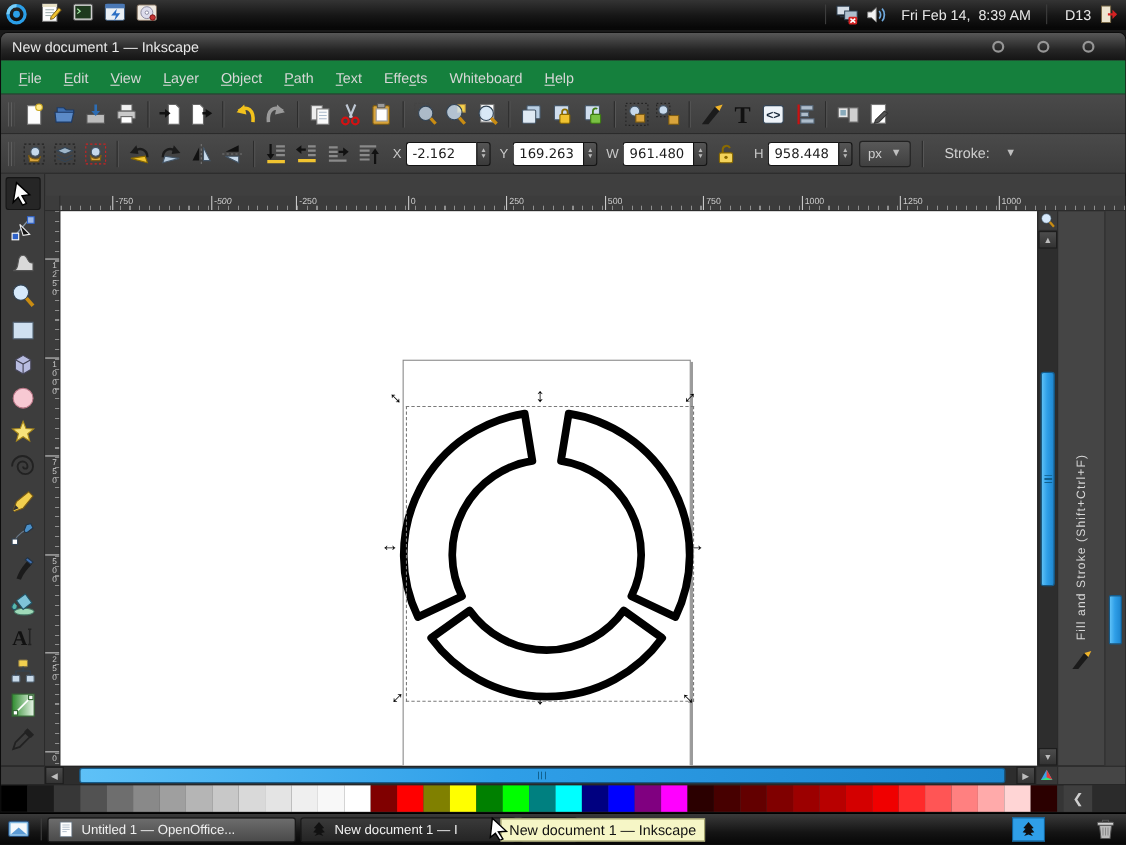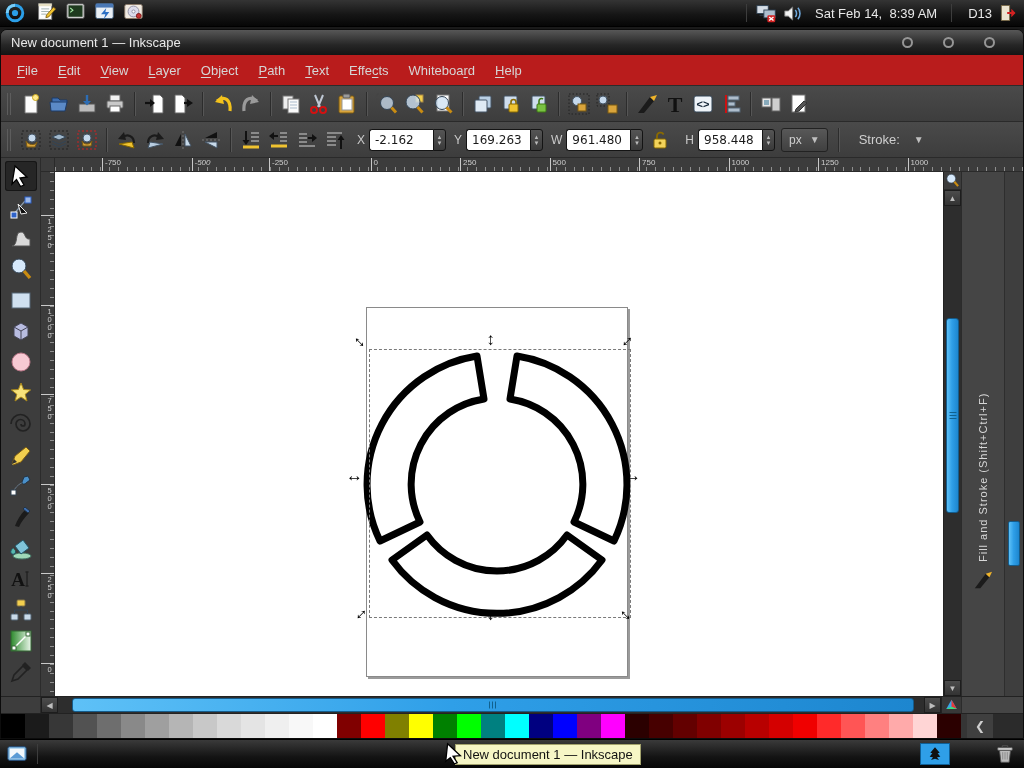--- a/index.html
+++ b/index.html
@@ -39,21 +39,21 @@
     height:25px; flex:none; display:flex; align-items:center;
     background:linear-gradient(#575757,#262626 60%,#141414);
     border-radius:6px 6px 0 0; color:#e8e8e8; font-size:13px;
   }
   #window-title { padding-left:10px; }
   #win-controls { margin-left:auto; display:flex; align-items:center; padding-right:28px; }
   .win-circle { width:11px; height:11px; border:2px solid #969696; border-radius:50%; margin-left:30px; background:transparent; }
 
   #menubar {
     height:31px; flex:none; display:flex; align-items:center;
-    background:#b91c1c; border-bottom:1px solid #2c2c2c; padding-left:6px;
+    background:#15803d; border-bottom:1px solid #2c2c2c; padding-left:6px;
   }
   .menu-item { padding:5px 10px; color:#d6d6d6; font-size:13px; cursor:default; }
   .menu-item u { text-underline-offset:2px; }
 
   .toolbar {
     height:36px; flex:none; display:flex; align-items:center;
     background:linear-gradient(#4a4a4a,#3d3d3d);
     border-bottom:1px solid #2a2a2a; padding:0 4px;
   }
   .grip { width:6px; height:22px; margin:0 4px 0 2px;
@@ -81,21 +81,21 @@
 
   
   #main { flex:1 1 auto; display:flex; min-height:0; }
   #toolbox { width:40px; flex:none; background:#3d3d3d; border-right:1px solid #2b2b2b; padding-top:3px; }
   .tool { width:32px; height:30px; margin:0 auto 1px auto; border-radius:3px;
     display:flex; align-items:center; justify-content:center; }
   .tool .icon { width:24px; height:24px; }
   .tool.active { background:#262626; box-shadow:inset 0 0 0 1px #161616; }
 
   #center-col { flex:1 1 auto; display:flex; flex-direction:column; min-width:0; }
-  #ruler-row { height:14px; flex:none; display:flex; }
+  #ruler-row { height:14px; flex:none; display:flex;margin-top:20px; }
   #ruler-corner { width:14px; flex:none; background:#3c3c3c; border-right:1px solid #2a2a2a; border-bottom:1px solid #2a2a2a; }
   #ruler-top { position:relative; flex:1; background:#3c3c3c; border-bottom:1px solid #2a2a2a; overflow:hidden;
     background-image:repeating-linear-gradient(90deg,#8f8f8f 0 1px,transparent 1px 8.95px);
     background-size:100% 4px; background-position:0 100%; background-repeat:no-repeat; }
   .rt-label { position:absolute; top:0; height:100%; border-left:1px solid #c9c9c9;
     color:#cdcdcd; font-size:8px; padding-left:2px; line-height:10px; }
   #canvas-row { flex:1; display:flex; min-height:0; }
   #ruler-left { position:relative; width:14px; flex:none; background:#3c3c3c; border-right:1px solid #2a2a2a; overflow:hidden;
     background-image:repeating-linear-gradient(180deg,#8f8f8f 0 1px,transparent 1px 8.95px);
     background-size:4px 100%; background-position:100% 0; background-repeat:no-repeat; }
@@ -232,21 +232,21 @@
             <rect x="13" y="14" width="9" height="8" rx="1.5" fill="#d42222"></rect>
             <path d="M15 16l5 4M20 16l-5 4" stroke="#fff" stroke-width="1.6"></path>
           </svg>
         </span>
       <span class="icon status-icon">
           <svg viewBox="0 0 24 24">
             <path d="M2 9v6h4l5 4.5V4.5L6 9z" fill="#f2f2f2" stroke="#777"></path>
             <path d="M14 8c2 2 2 6 0 8M17 5.5c3.2 3.2 3.2 9.8 0 13" fill="none" stroke="#6fa8dc" stroke-width="1.8"></path>
           </svg>
         </span>
-      <span id="clock">Sat Feb 14,  8:39 AM</span>
+      <span id="clock">Fri Feb 14,  8:39 AM</span>
       <span class="panel-div"></span>
       <span id="user-label">D13</span>
       <span class="icon" id="logout-btn">
           <svg viewBox="0 0 24 24">
             <rect x="4" y="3" width="10" height="18" fill="#ece4d0" stroke="#776644"></rect>
             <path d="M11 12h9" stroke="#d42222" stroke-width="2.4"></path>
             <path d="M16 7l5 5-5 5z" fill="#d42222"></path>
           </svg>
         </span>
     </span>
@@ -953,20 +953,42 @@
 
   <div id="taskbar">
     <span class="icon" id="show-desktop">
         <svg viewBox="0 0 24 24">
           <rect x="2" y="4" width="20" height="15" rx="2" fill="#7db6e0" stroke="#234a77"></rect>
           <path d="M4 6h16v11H4z" fill="#f4f8fb"></path>
           <path d="M4 17l8-7 8 7z" fill="#5b9bd5"></path>
         </svg>
       </span>
     <span class="tb-div"></span>
+    <span id="task-buttons" style="display:flex;align-items:center;">
+        <span class="task-btn" id="task-0">
+          <span class="icon">
+            <svg viewBox="0 0 24 24">
+              <rect x="4" y="2" width="16" height="20" fill="#fff" stroke="#667788"></rect>
+              <path d="M7 6h10M7 9h10M7 12h10M7 15h6" stroke="#99aabb"></path>
+            </svg>
+          </span>
+          <span class="lbl">Untitled 1 — OpenOffice...</span>
+        </span>
+        <span class="task-btn" id="task-1">
+          <span class="icon">
+            <svg viewBox="0 0 24 24">
+              <path d="M12 2l7 8-3 1 4 5-5 1 3 4-6-2-6 2 3-4-5-1 4-5-3-1z" fill="#111"></path>
+            </svg>
+          </span>
+          <span class="lbl">New document 1 — I</span>
+        </span>
+        <span class="task-btn" id="task-2">
+          <span class="lbl">Open...</span>
+        </span>
+      </span>
     <div id="tooltip">New document 1 — Inkscape</div>
     <span class="icon" id="cursor-arrow">
         <svg viewBox="0 0 24 24">
           <path d="M5 2l14 13-8 .5 4.5 7-3 1.5-4.5-7L3 21z" fill="#fff" stroke="#000" stroke-width="1.4"></path>
         </svg>
       </span>
     <span id="tray">
       <span id="workspace-item">
           <span class="icon">
             <svg viewBox="0 0 24 24">

